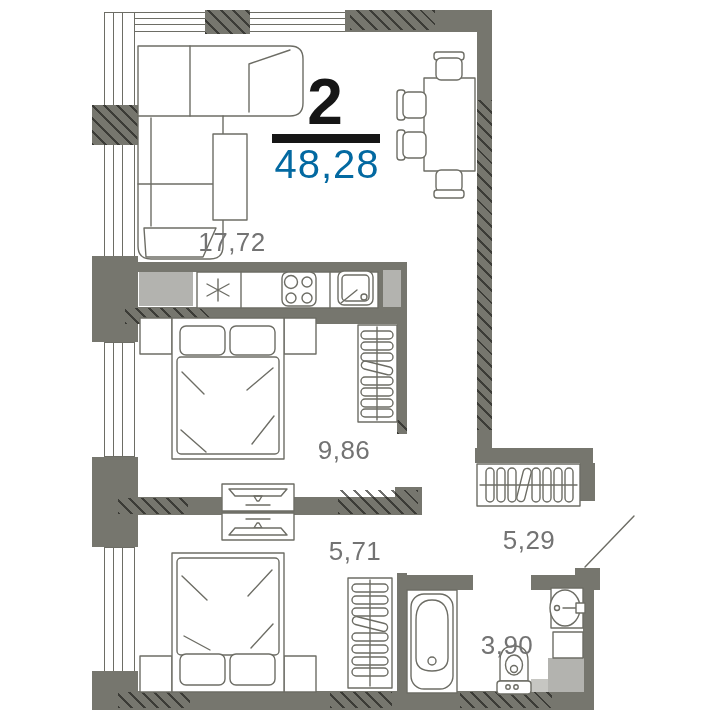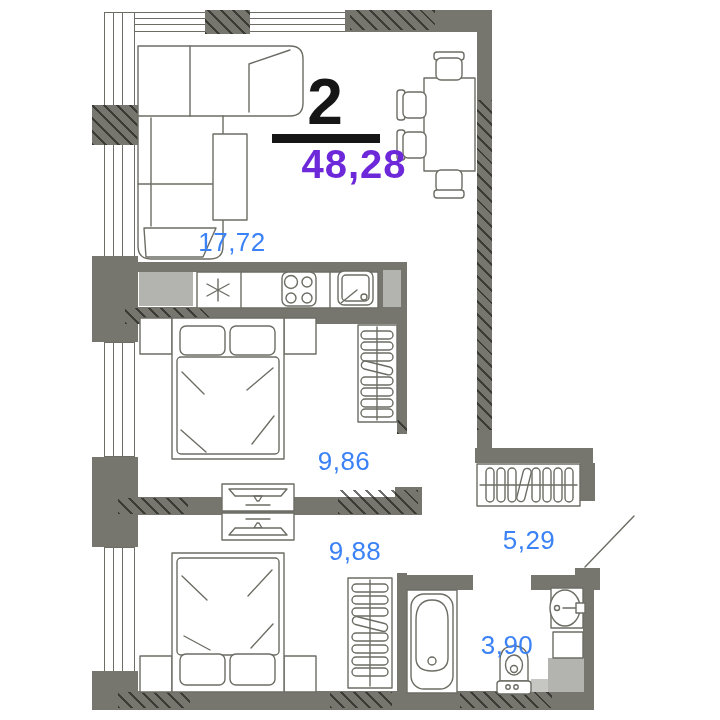--- a/index.html
+++ b/index.html
@@ -18,25 +18,25 @@
   .win-v{background-image:linear-gradient(#6d6d65,#6d6d65),linear-gradient(#6d6d65,#6d6d65);
          background-size:1px 100%,1px 100%;background-position:30% 0,62% 0;}
   .win-h{background-image:linear-gradient(#6d6d65,#6d6d65),linear-gradient(#6d6d65,#6d6d65);
          background-size:100% 1px,100% 1px;background-position:0 30%,0 62%;}
   
   svg.furn{position:absolute;left:0;top:0;}
   svg.furn *{stroke:#6d6d65;stroke-width:1.4;fill:none;stroke-linecap:round;stroke-linejoin:round;}
   svg.furn .f{fill:#ffffff;}
   
   .area{position:absolute;transform:translate(-50%,-50%);font-size:26px;font-weight:400;
-        color:#3b82f6;letter-spacing:.5px;white-space:nowrap;}
+        color:#737373;letter-spacing:.5px;white-space:nowrap;}
   
   .count{position:absolute;transform:translate(-50%,-50%);font-size:64px;font-weight:700;color:#161616;}
   .divider{position:absolute;background:#161616;}
-  .total{position:absolute;transform:translate(-50%,-50%);font-size:40px;font-weight:700;color:#6d28d9;letter-spacing:1px;margin-left:27px;}
+  .total{position:absolute;transform:translate(-50%,-50%);font-size:40px;font-weight:400;color:#0369a1;letter-spacing:1px;}
 </style>
 </head>
 <body>
 
 <div class="stage">
 
   <div class="win win-h" style="left:106px;top:12px;width:241px;height:20px;"></div>
   <div class="win win-v" style="left:104px;top:12px;width:31px;height:246px;"></div>
   <div class="win win-v" style="left:104px;top:342px;width:31px;height:115px;"></div>
   <div class="win win-v" style="left:104px;top:547px;width:31px;height:126px;"></div>
@@ -244,18 +244,18 @@
     <g>
       <line x1="585" y1="567" x2="634" y2="516"></line>
     </g>
   </svg>
 
   <div class="count" style="left:325px;top:102px;">2</div>
   <div class="divider" style="left:272px;top:134px;width:108px;height:9px;"></div>
   <div class="total" style="left:327px;top:164px;">48,28</div>
 
   <div class="area" style="left:232px;top:242px;">17,72</div>
-  <div class="area" style="left:344px;top:461px;">9,86</div>
-  <div class="area" style="left:355px;top:551px;">9,88</div>
+  <div class="area" style="left:344px;top:450px;">9,86</div>
+  <div class="area" style="left:355px;top:551px;">5,71</div>
   <div class="area" style="left:529px;top:540px;">5,29</div>
   <div class="area" style="left:507px;top:645px;">3,90</div>
 
 </div>
 
 </body></html>

